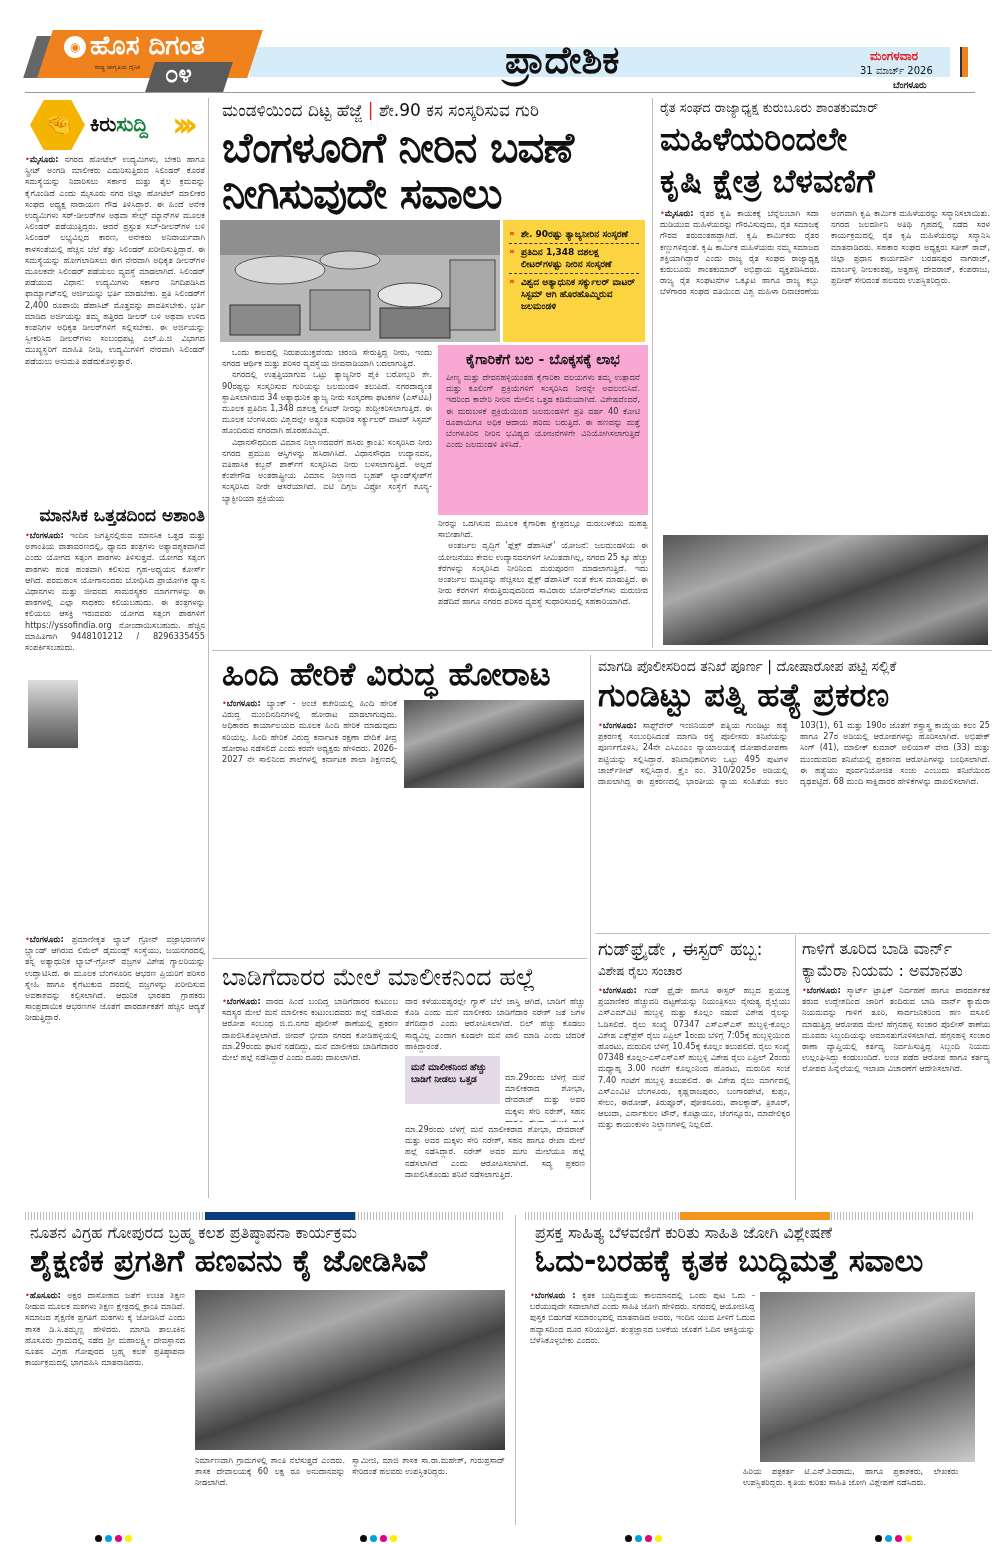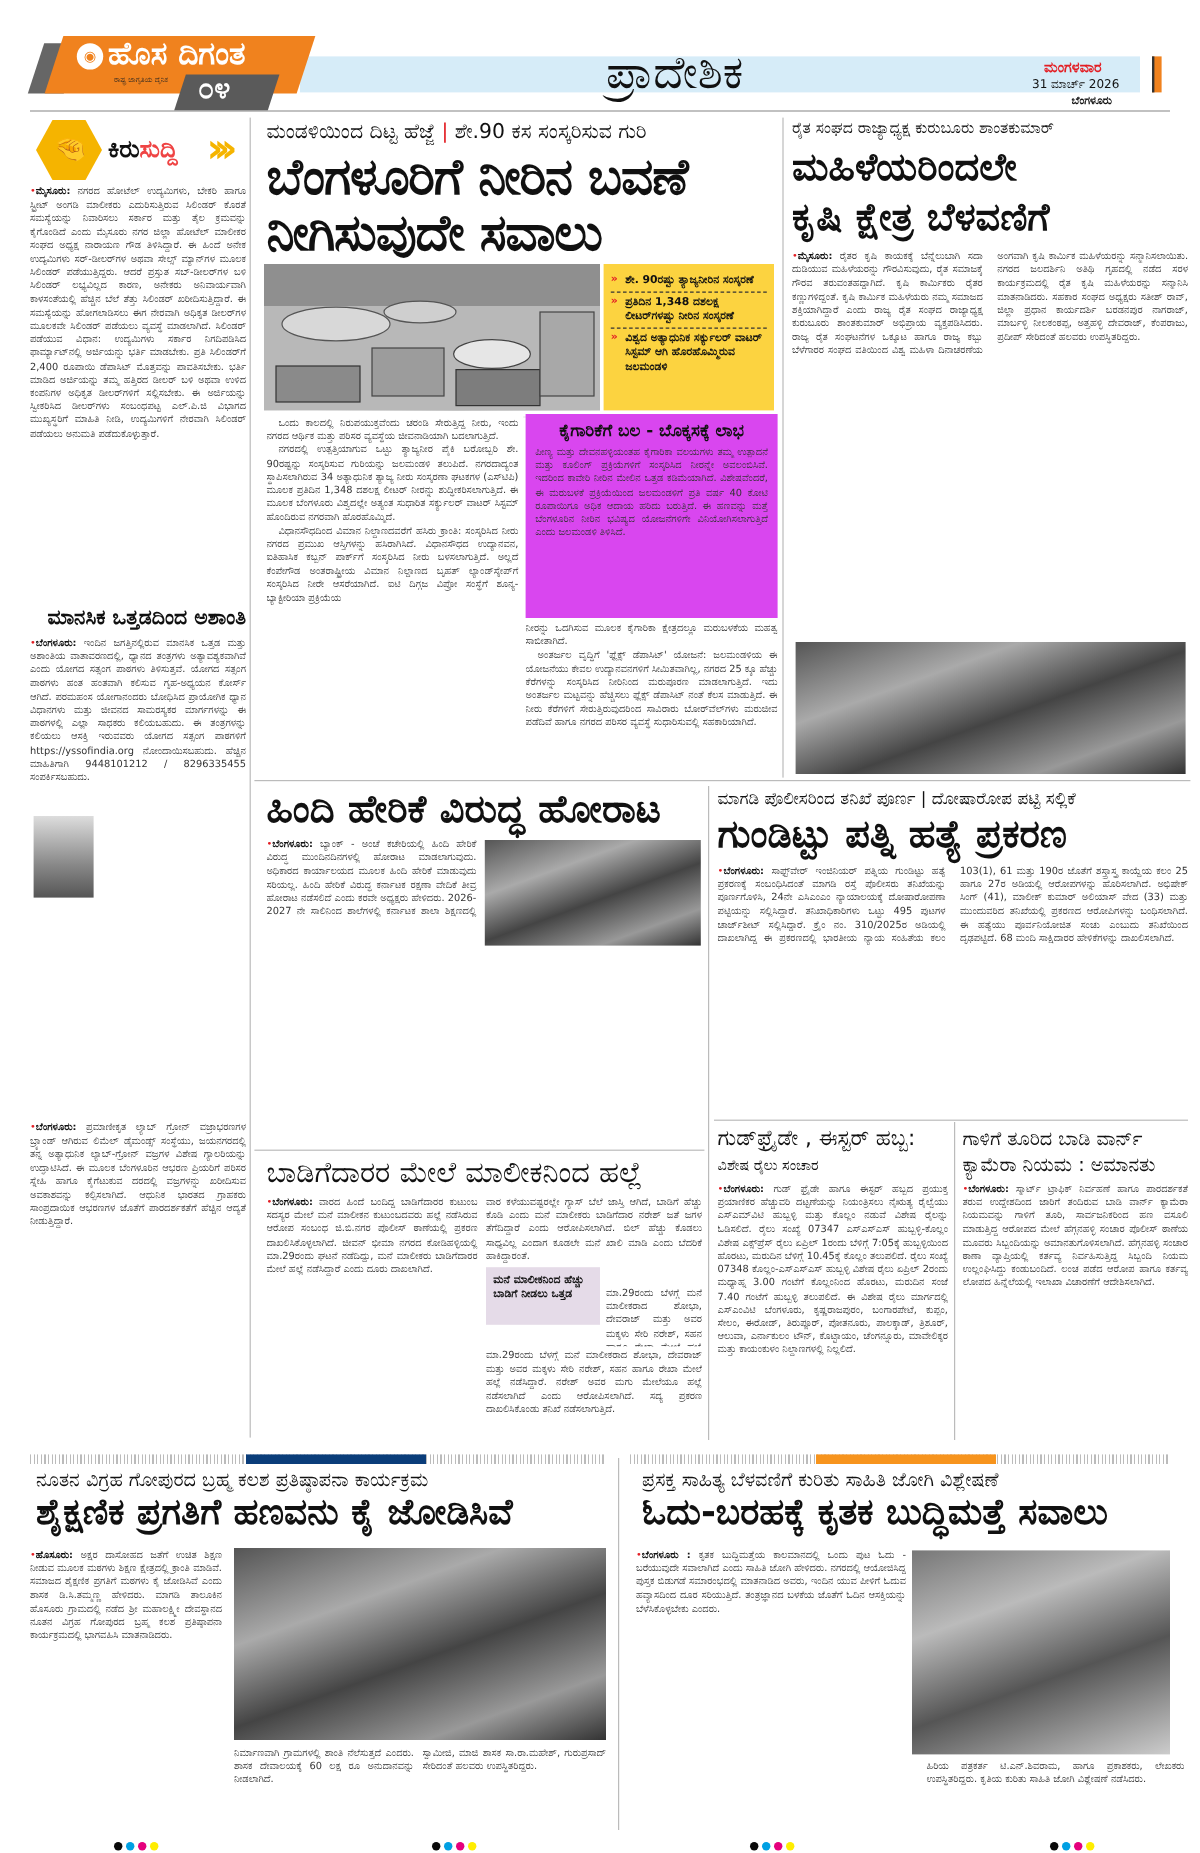--- a/index.html
+++ b/index.html
@@ -7,53 +7,53 @@
 .abs{position:absolute}
 .masthead{left:0;top:0;width:1000px;height:95px}
 .logo-box{left:45px;top:30px;width:210px;height:48px;background:#f0821e;transform:skewX(-18deg)}
 .logo-left{left:30px;top:36px;width:30px;height:42px;background:#666;transform:skewX(-18deg)}
 .logo-text{left:62px;top:30px;color:#fff;font-size:26px;font-weight:bold;white-space:nowrap}
 .logo-sub{left:95px;top:63px;color:#222;font-size:6px}
 .logo-emblem{left:64px;top:36px;width:22px;height:22px;border-radius:50%;background:#fff;color:#f0821e;font-size:12px;text-align:center;line-height:22px;font-weight:bold}
 .page-num-box{left:150px;top:62px;width:78px;height:30px;background:#5a5a5a;transform:skewX(-18deg)}
 .page-num{left:165px;top:60px;color:#fff;font-size:24px;font-weight:bold}
 .banner{left:250px;top:47px;width:700px;height:30px;background:#d6ecf8}
-.section-title{left:505px;top:38px;font-size:38px;font-weight:400;color:#111;font-family:"DejaVu Sans",sans-serif}
+.section-title{left:505px;top:38px;font-size:38px;font-weight:700;color:#111;font-family:"DejaVu Sans",sans-serif}
 .date-day{left:870px;top:49px;color:#e31e24;font-size:12px;font-weight:bold}
 .date-full{left:860px;top:65px;font-size:10px;color:#111}
 .date-city{left:893px;top:80px;font-size:9px;font-weight:bold}
 .date-bar{left:960px;top:47px;width:8px;height:30px;background:#f0821e;border-left:2px solid #333}
 .hr-top{left:25px;top:92px;width:950px;height:1px;background:#999}
 .vline{width:1px;background:#bbb}
 .hline{height:1px;background:#bbb}
 
 
 .kiru-hex{left:30px;top:100px;width:55px;height:50px;background:#f5b400;clip-path:polygon(25% 0,75% 0,100% 50%,75% 100%,25% 100%,0 50%)}
 .kiru-hand{left:45px;top:112px;font-size:22px}
 .kiru-label{left:90px;top:112px;font-size:20px;font-weight:900}
-.kiru-label .red{color:#ef4444}
+.kiru-label .red{color:#15803d}
 .kiru-chev{left:172px;top:104px;color:#f5b400;font-size:34px;font-weight:bold;letter-spacing:-8px}
 .brief-head{font-weight:900;font-size:17px;line-height:21px;text-align:right}
 .body-text{font-size:8.2px;line-height:11.2px;color:#333;text-align:justify}
 .body-text b{color:#111}
 .dot{color:#e31e24}
 
 
 .kicker{font-size:17px;color:#111;white-space:nowrap}
 .kicker .bar{color:#e31e24}
 .headline-xl{font-size:42px;font-weight:900;line-height:48px;color:#111;white-space:nowrap;letter-spacing:-1px}
 .headline-l{font-size:32px;font-weight:900;line-height:38px;white-space:nowrap}
 .headline-m{font-size:22px;font-weight:400;line-height:26px;white-space:nowrap}
 .photo{background:linear-gradient(135deg,#9a9a9a,#d0d0d0 40%,#7a7a7a 70%,#bcbcbc);}
 .photo-dark{background:linear-gradient(160deg,#555,#aaa 30%,#444 55%,#999 80%,#333);}
 .factbox{left:503px;top:220px;width:142px;height:122px;background:#fcd340;padding:6px 6px;font-size:9px;line-height:12px;font-weight:bold}
 .factbox .fi{border-bottom:1px dashed #333;padding:2px 0 3px 12px;position:relative}
 .factbox .fi:last-child{border-bottom:none}
 .factbox .fi:before{content:"»";color:#e31e24;position:absolute;left:0;top:1px}
-.pinkbox{background:#d946ef;padding:6px 8px}
+.pinkbox{background:#f9a8d4;padding:6px 8px}
 .subhead-strip{font-weight:900;font-size:14px}
 .gray-strip{background:#e7e7e7}
 .quotebox{background:#e5dbe8;padding:5px 6px;font-size:9px;font-weight:bold;line-height:12px}
 .stripe{height:8px;background:repeating-linear-gradient(90deg,#bbb 0 1px,#fff 1px 3px)}
 </style>
 </head>
 <body>
 
 <div class="abs masthead">
   <div class="abs banner"></div>
@@ -179,18 +179,18 @@
 
 <div class="abs" style="left:525px;top:1212px;width:450px;height:8px">
   <div class="stripe" style="width:450px"></div>
   <div id="ai-accent" class="abs" style="left: 155px; top: 0px; width: 150px; height: 8px; background: rgb(247, 148, 29);"></div>
 </div>
 <div class="abs vline" style="left:515px;top:1215px;height:310px"></div>
 <div class="abs" style="left:535px;top:1223px;font-size:16px;white-space:nowrap">ಪ್ರಸಕ್ತ ಸಾಹಿತ್ಯ ಬೆಳವಣಿಗೆ ಕುರಿತು ಸಾಹಿತಿ ಜೋಗಿ ವಿಶ್ಲೇಷಣೆ</div>
 <div class="abs headline-l" style="left:535px;top:1242px;font-size:30px">ಓದು-ಬರಹಕ್ಕೆ ಕೃತಕ ಬುದ್ಧಿಮತ್ತೆ ಸವಾಲು</div>
 <div class="abs body-text" style="left:530px;top:1290px;width:225px;height:232px;overflow:hidden"><span class="dot">•</span><b>ಬೆಂಗಳೂರು :</b> <span>ಕೃತಕ ಬುದ್ಧಿಮತ್ತೆಯ ಕಾಲಮಾನದಲ್ಲಿ ಒಂದು ಪುಟ ಓದು - ಬರೆಯುವುದೇ ಸವಾಲಾಗಿದೆ ಎಂದು ಸಾಹಿತಿ ಜೋಗಿ ಹೇಳಿದರು. ನಗರದಲ್ಲಿ ಆಯೋಜಿಸಿದ್ದ ಪುಸ್ತಕ ಬಿಡುಗಡೆ ಸಮಾರಂಭದಲ್ಲಿ ಮಾತನಾಡಿದ ಅವರು, ಇಂದಿನ ಯುವ ಪೀಳಿಗೆ ಓದುವ ಹವ್ಯಾಸದಿಂದ ದೂರ ಸರಿಯುತ್ತಿದೆ. ತಂತ್ರಜ್ಞಾನದ ಬಳಕೆಯ ಜೊತೆಗೆ ಓದಿನ ಆಸಕ್ತಿಯನ್ನು ಬೆಳೆಸಿಕೊಳ್ಳಬೇಕು ಎಂದರು.</span></div>
 <div class="abs photo-dark" style="left:760px;top:1292px;width:215px;height:170px;background:linear-gradient(160deg,#777,#bbb 30%,#555 60%,#ccc)"></div>
-<div class="abs body-text" style="left:772px;top:1466px;width:215px;height:56px;overflow:hidden">ಹಿರಿಯ ಪತ್ರಕರ್ತ ಟಿ.ಎನ್.ಶಿವರಾಮ, ಹಾಗೂ ಪ್ರಕಾಶಕರು, ಲೇಖಕರು ಉಪಸ್ಥಿತರಿದ್ದರು. ಕೃತಿಯ ಕುರಿತು ಸಾಹಿತಿ ಜೋಗಿ ವಿಶ್ಲೇಷಣೆ ನಡೆಸಿದರು.</div>
+<div class="abs body-text" style="left:743px;top:1466px;width:215px;height:56px;overflow:hidden">ಹಿರಿಯ ಪತ್ರಕರ್ತ ಟಿ.ಎನ್.ಶಿವರಾಮ, ಹಾಗೂ ಪ್ರಕಾಶಕರು, ಲೇಖಕರು ಉಪಸ್ಥಿತರಿದ್ದರು. ಕೃತಿಯ ಕುರಿತು ಸಾಹಿತಿ ಜೋಗಿ ವಿಶ್ಲೇಷಣೆ ನಡೆಸಿದರು.</div>
 
 <div class="abs" style="left:95px;top:1527px" id="reg1"><span style="display: inline-block; width: 7px; height: 7px; border-radius: 50%; margin-right: 3px; background: rgb(10, 10, 10);"></span><span style="display: inline-block; width: 7px; height: 7px; border-radius: 50%; margin-right: 3px; background: rgb(0, 160, 227);"></span><span style="display: inline-block; width: 7px; height: 7px; border-radius: 50%; margin-right: 3px; background: rgb(229, 0, 125);"></span><span style="display: inline-block; width: 7px; height: 7px; border-radius: 50%; margin-right: 3px; background: rgb(255, 237, 0);"></span></div>
 <div class="abs" style="left:360px;top:1527px" id="reg2"><span style="display: inline-block; width: 7px; height: 7px; border-radius: 50%; margin-right: 3px; background: rgb(10, 10, 10);"></span><span style="display: inline-block; width: 7px; height: 7px; border-radius: 50%; margin-right: 3px; background: rgb(0, 160, 227);"></span><span style="display: inline-block; width: 7px; height: 7px; border-radius: 50%; margin-right: 3px; background: rgb(229, 0, 125);"></span><span style="display: inline-block; width: 7px; height: 7px; border-radius: 50%; margin-right: 3px; background: rgb(255, 237, 0);"></span></div>
 <div class="abs" style="left:625px;top:1527px" id="reg3"><span style="display: inline-block; width: 7px; height: 7px; border-radius: 50%; margin-right: 3px; background: rgb(10, 10, 10);"></span><span style="display: inline-block; width: 7px; height: 7px; border-radius: 50%; margin-right: 3px; background: rgb(0, 160, 227);"></span><span style="display: inline-block; width: 7px; height: 7px; border-radius: 50%; margin-right: 3px; background: rgb(229, 0, 125);"></span><span style="display: inline-block; width: 7px; height: 7px; border-radius: 50%; margin-right: 3px; background: rgb(255, 237, 0);"></span></div>
 <div class="abs" style="left:875px;top:1527px" id="reg4"><span style="display: inline-block; width: 7px; height: 7px; border-radius: 50%; margin-right: 3px; background: rgb(10, 10, 10);"></span><span style="display: inline-block; width: 7px; height: 7px; border-radius: 50%; margin-right: 3px; background: rgb(0, 160, 227);"></span><span style="display: inline-block; width: 7px; height: 7px; border-radius: 50%; margin-right: 3px; background: rgb(229, 0, 125);"></span><span style="display: inline-block; width: 7px; height: 7px; border-radius: 50%; margin-right: 3px; background: rgb(255, 237, 0);"></span></div>
 
 </body></html>

